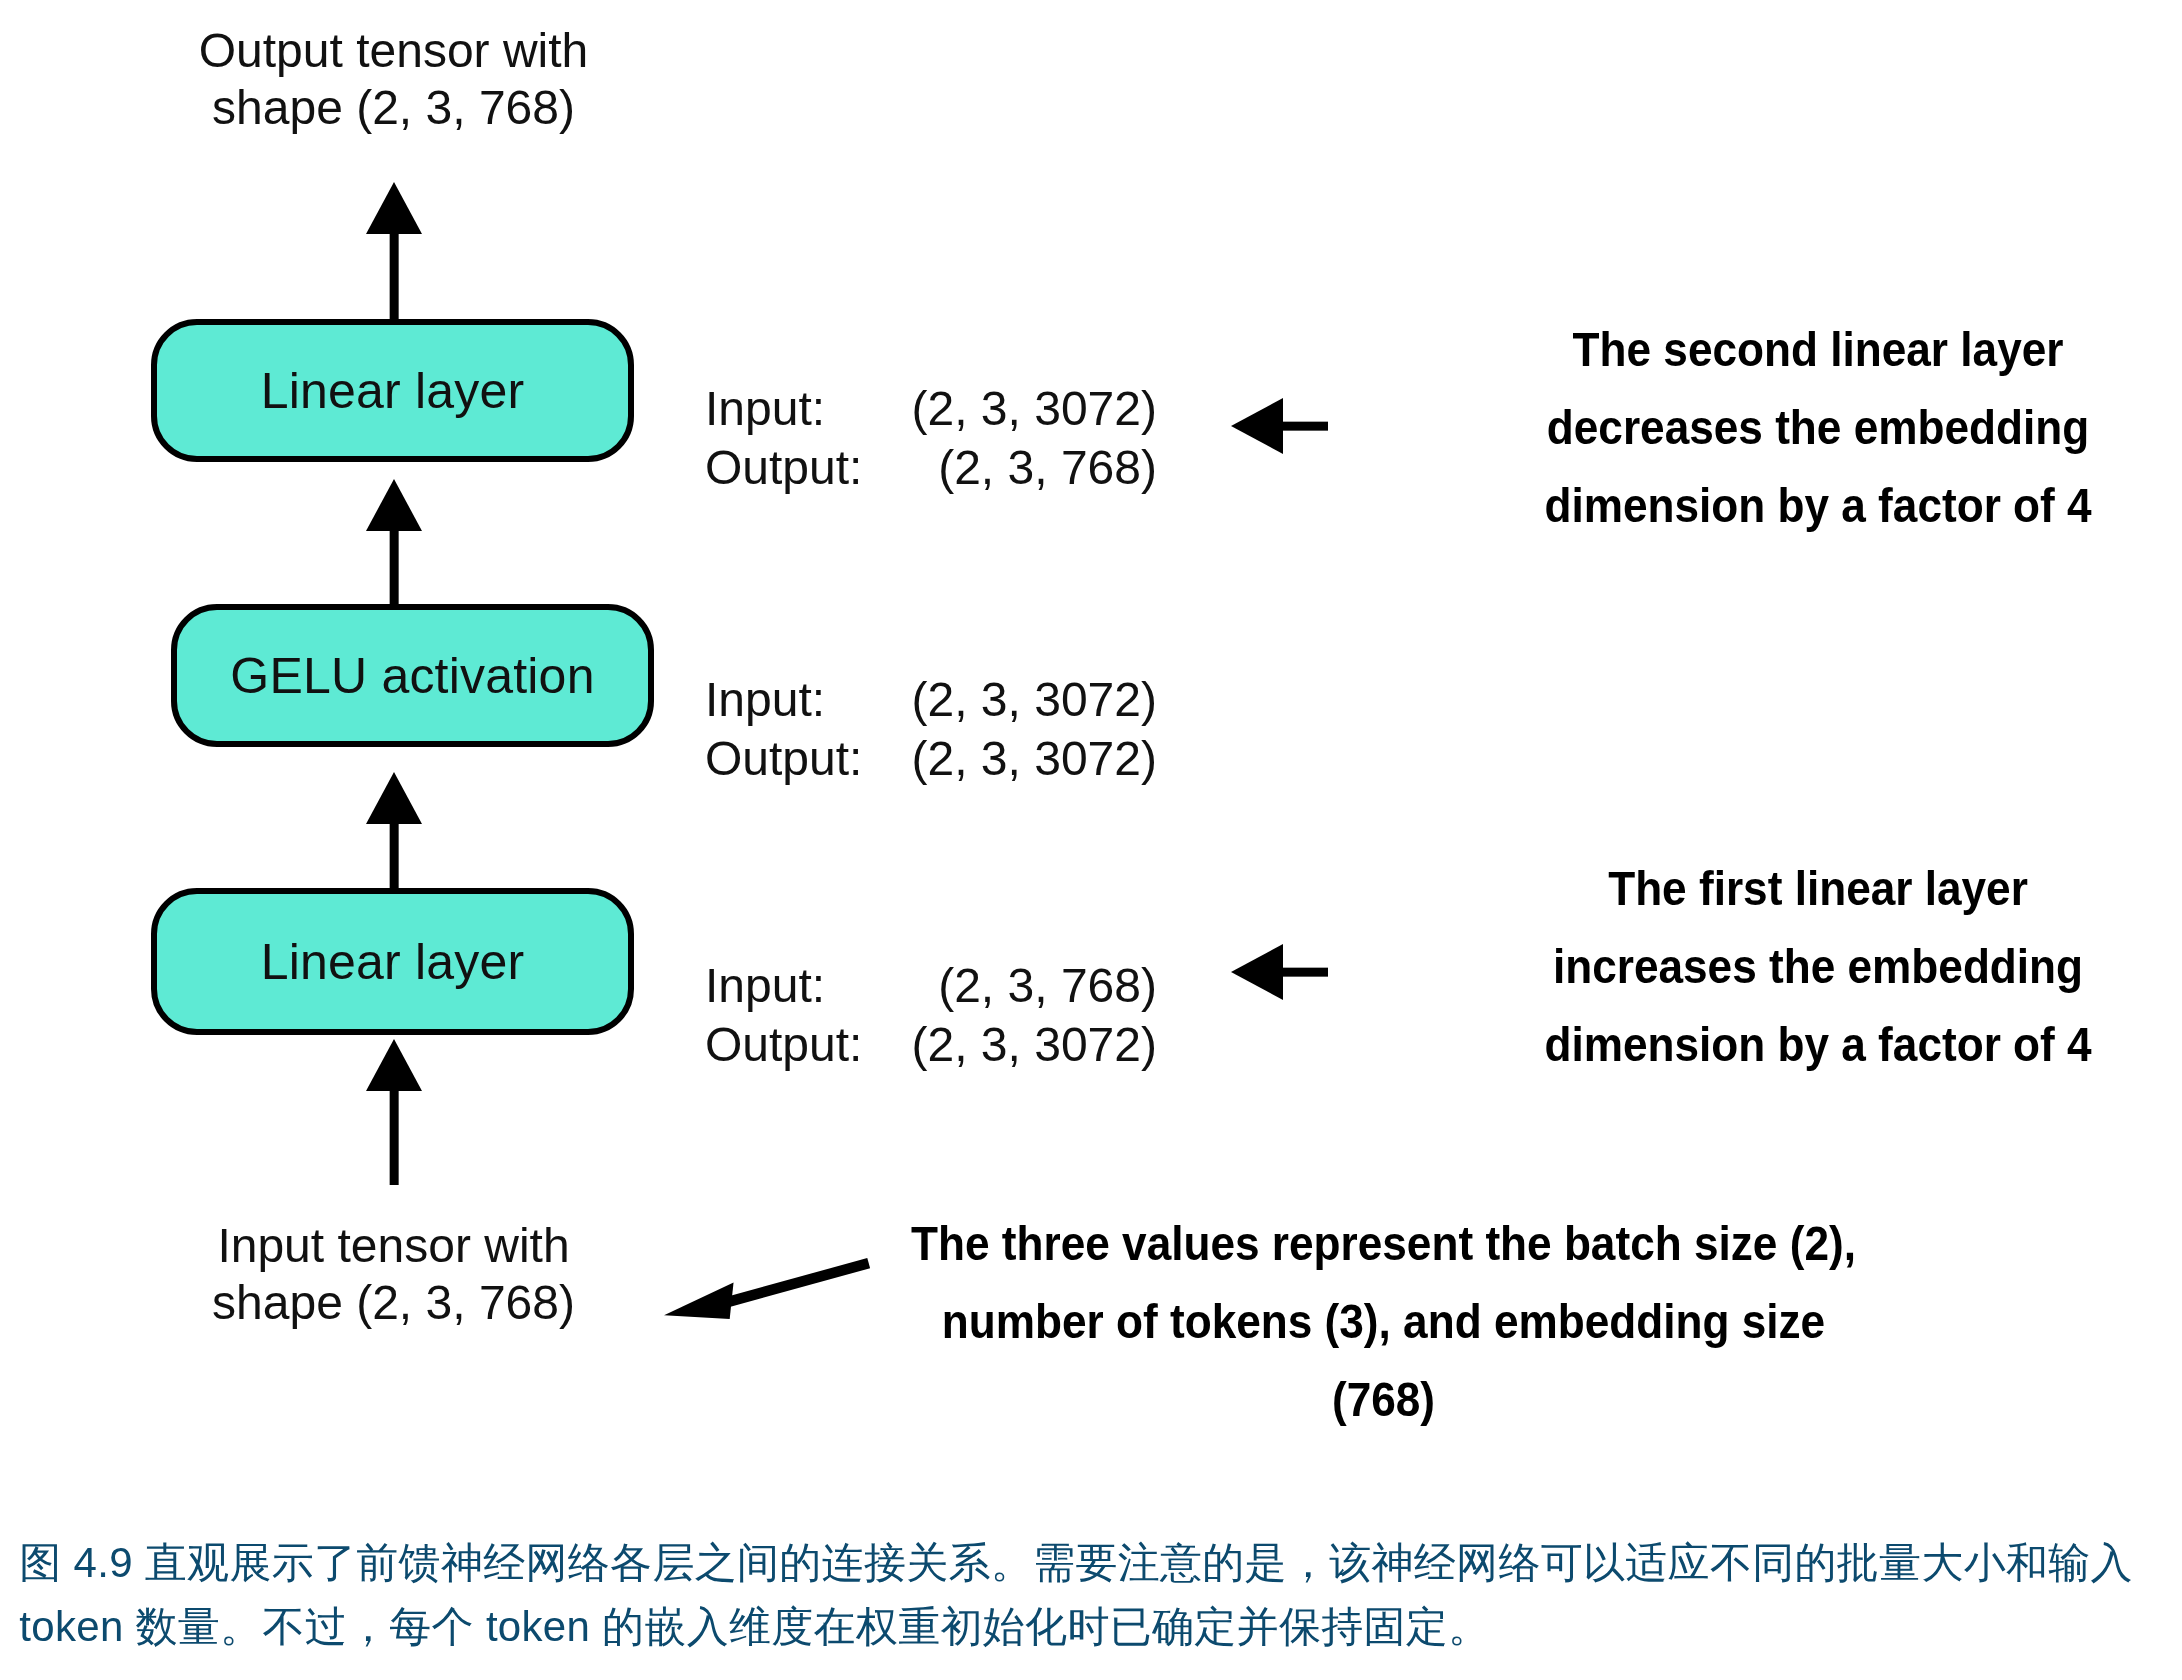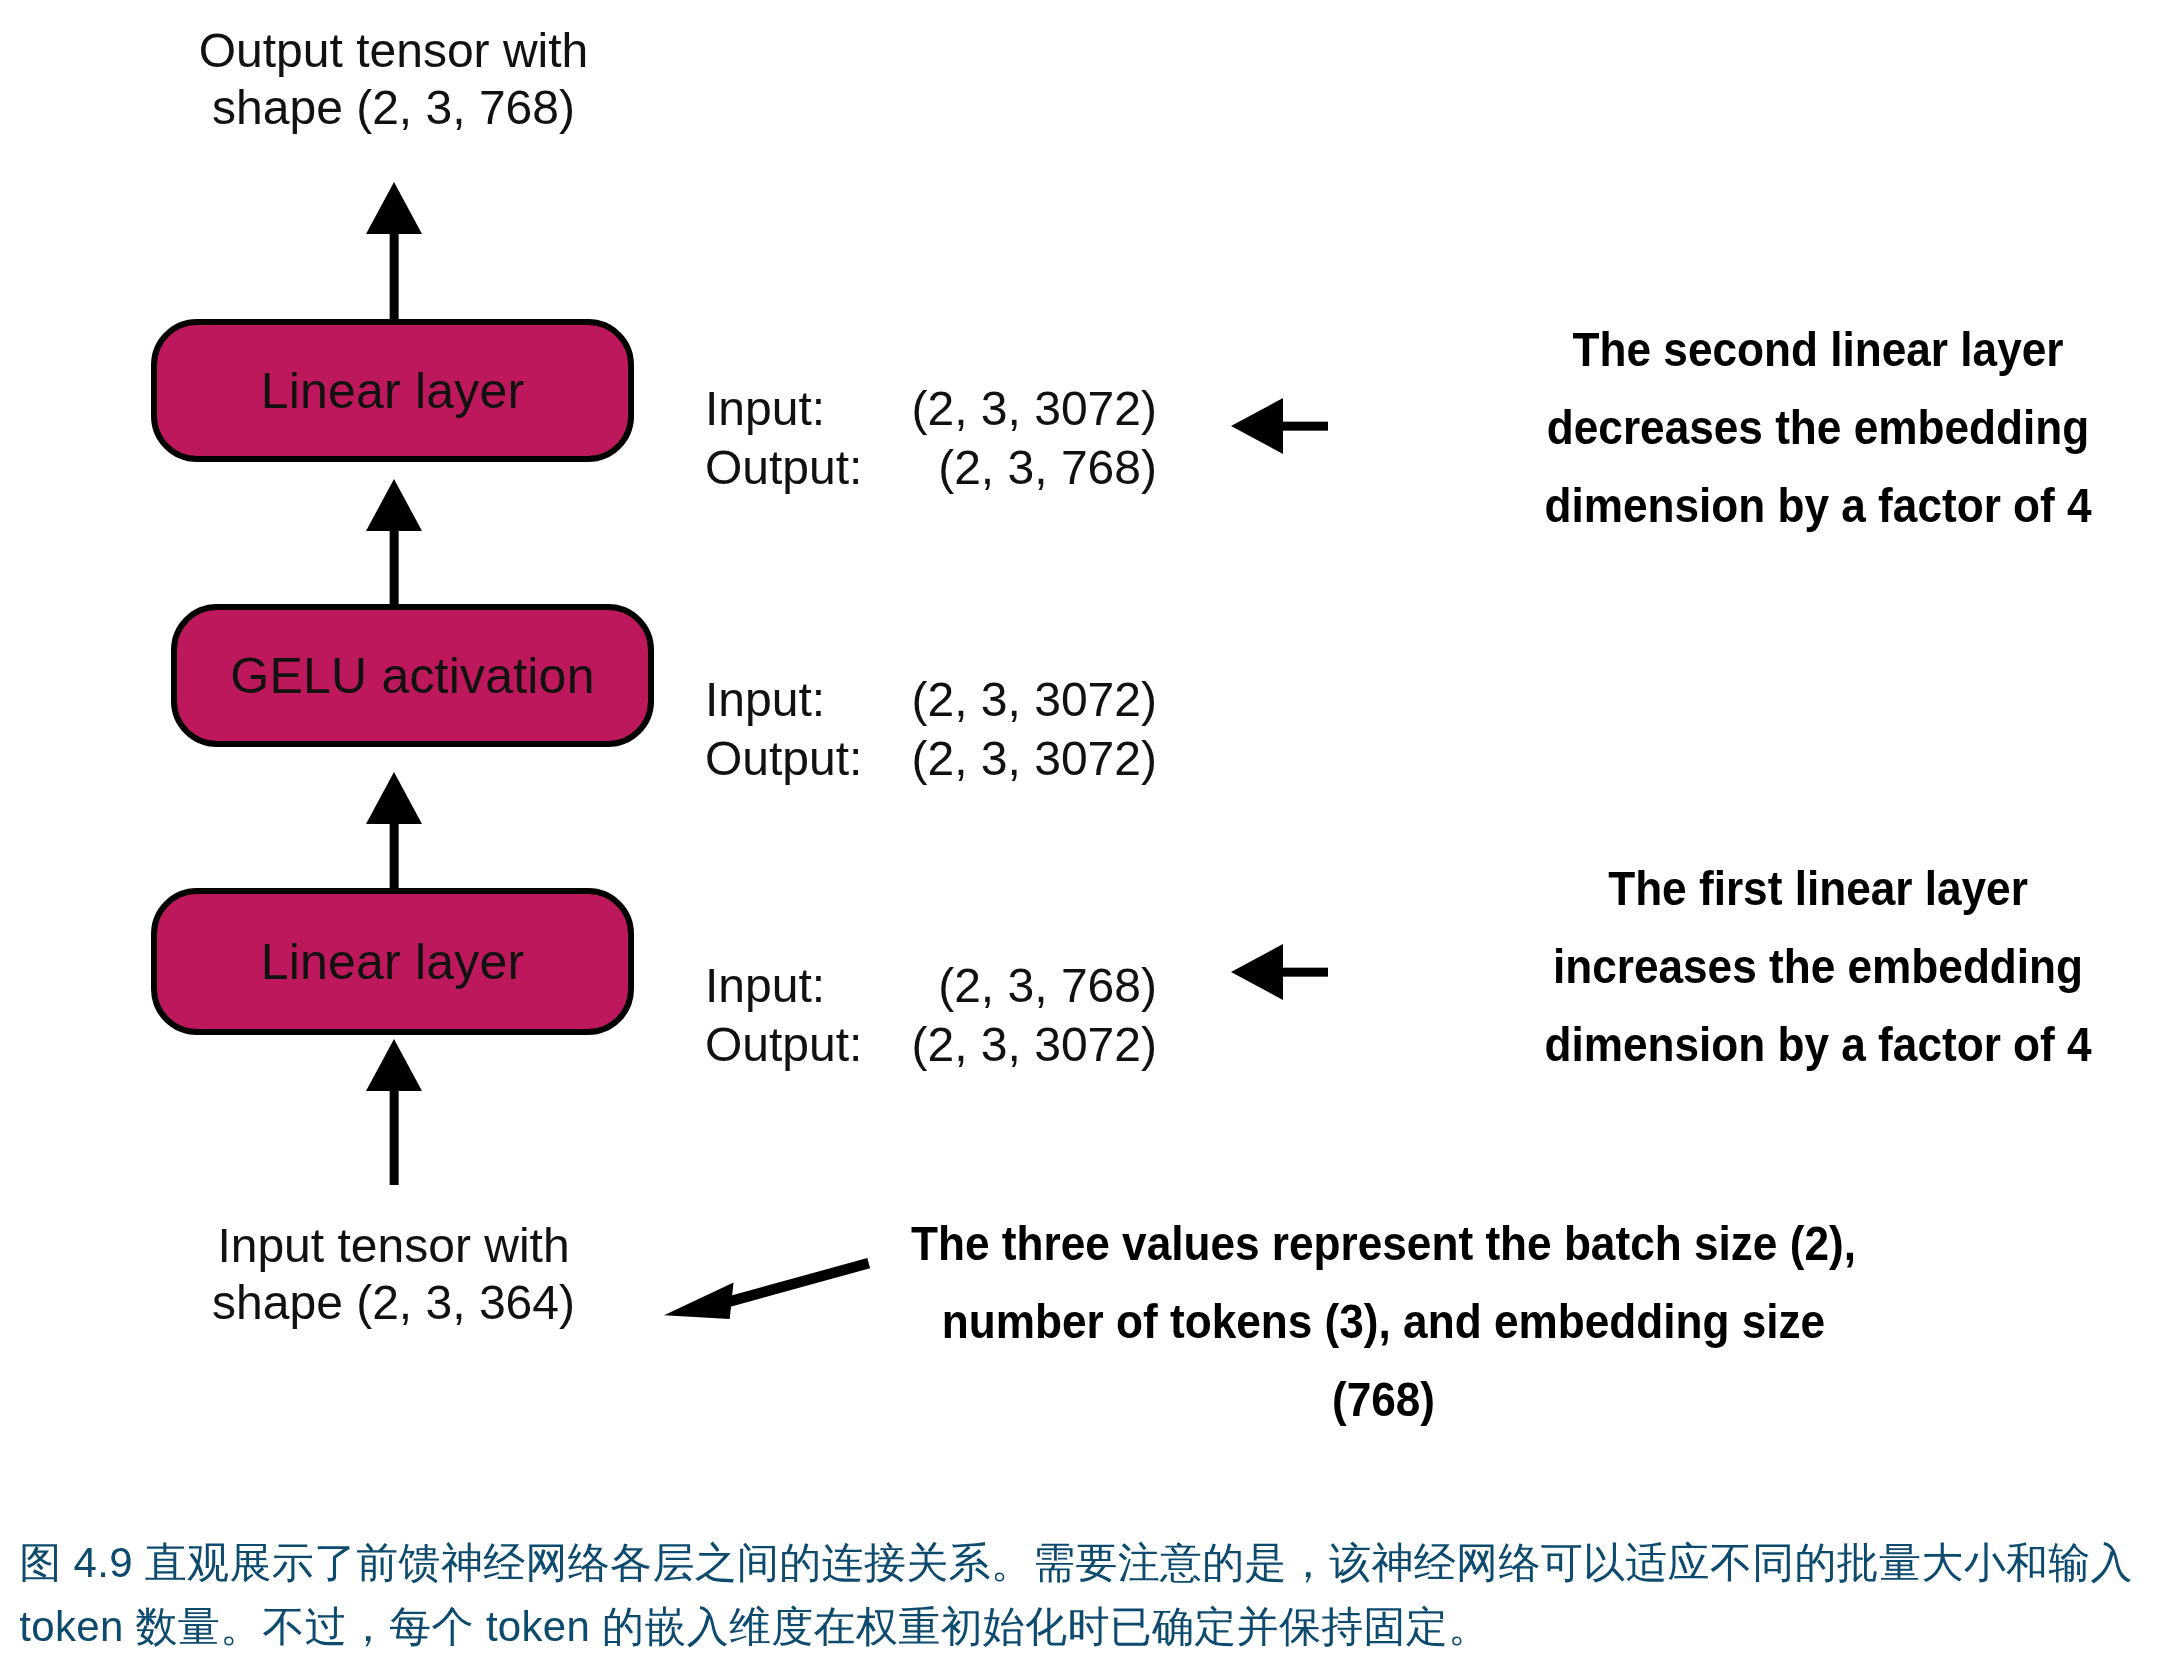--- a/index.html
+++ b/index.html
@@ -21,21 +21,21 @@
     width: 2182px;
     height: 1680px;
   }
   .abs { position: absolute; }
 
   
   .flow-box {
     box-sizing: border-box;
     border: 6.8px solid #000000;
     border-radius: 46px;
-    background: #be185d;
+    background: #5eead4;
     display: flex;
     align-items: center;
     justify-content: center;
   }
   .flow-box-label {
     font-family: "Liberation Sans", sans-serif;
     font-size: 50px;
     font-weight: 400;
     color: #111111;
     letter-spacing: 0.2px;
@@ -206,21 +206,21 @@
     <div>increases the embedding</div>
     <div>dimension by a factor of 4</div>
   </div>
 
   <div class="abs arrow-up" style="left:365px; top:1039px; width:58px; height:147px;">
     <div class="head"></div>
     <div class="shaft" style="top:42px; height:104px;"></div>
   </div>
 
   <div class="abs tensor-label" style="left:104px; top:1218px; width:579px;">Input tensor with
-shape (2, 3, 364)</div>
+shape (2, 3, 768)</div>
 
   <svg class="abs" style="left:637px; top:1236px; width:251px; height:116px;" viewBox="0 0 260 120">
     <line x1="240" y1="28" x2="88" y2="70" stroke="#000000" stroke-width="11"></line>
     <polygon points="28,82 100,48 96,86" fill="#000000"></polygon>
   </svg>
 
   <div class="abs annotation" style="left:809px; top:1205px; width:1149px;">
     <div>The three values represent the batch size (2),</div>
     <div>number of tokens (3), and embedding size</div>
     <div>(768)</div>

